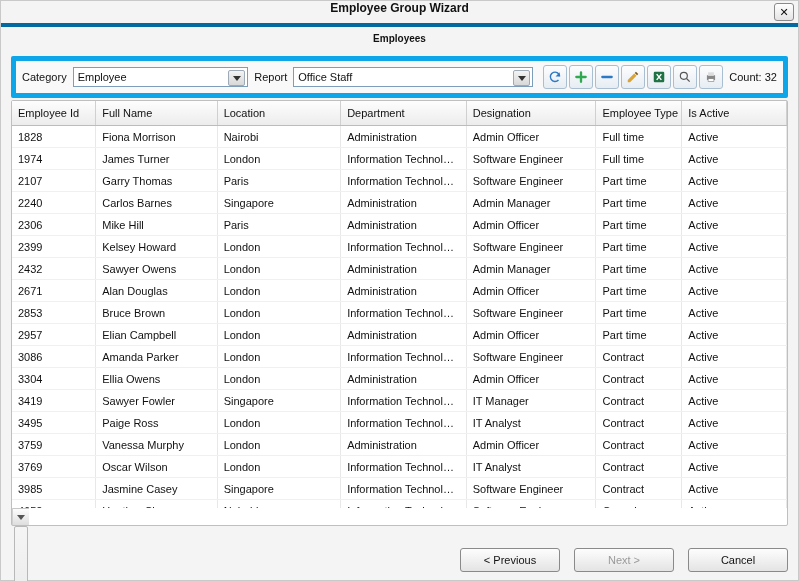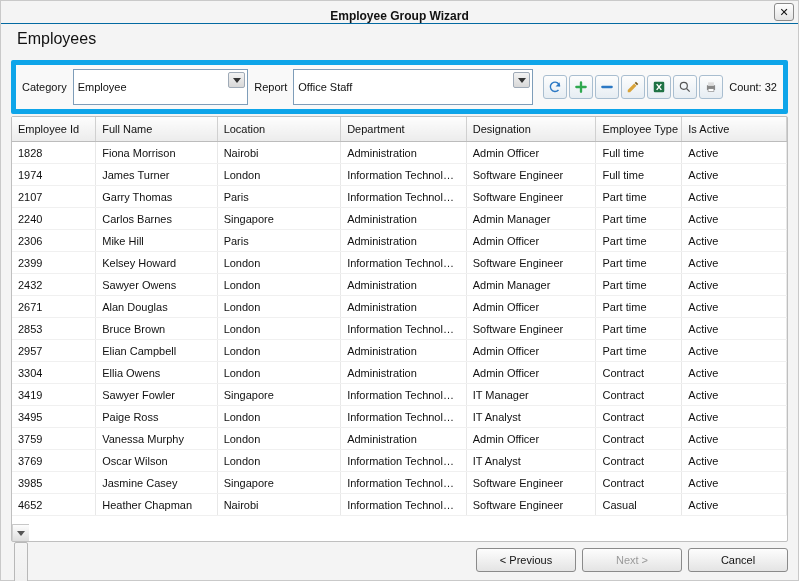--- a/index.html
+++ b/index.html
@@ -19,24 +19,24 @@
     height: 581px;
     background: #f4f4f4;
     border: 1px solid #c9c9c9;
     box-sizing: border-box;
     position: relative;
   }
   .title-bar {
     height: 22px;
     background: #f4f4f4;
     display: flex;
-    align-items: flex-end;
+    align-items: flex-start;
     justify-content: center;
     position: relative;
-    border-bottom: 1px solid #0369a1;
+    border-bottom: 4px solid #0369a1;
   }
   .title-bar .title {
     font-weight: bold;
     font-size: 12px;
   }
   .close-btn {
     position: absolute;
     right: 4px;
     top: 2px;
     width: 18px;
@@ -48,40 +48,41 @@
     align-items: center;
     justify-content: center;
     cursor: pointer;
     font-size: 11px;
     line-height: 1;
   }
   .header-area {
     padding: 6px 16px 8px 16px;
   }
   .header-area .h1 {
-    font-weight: normal;
-    font-size: 16px;
+    font-weight: bold;
+    font-size: 10px;
+    text-align: center;
   }
   .header-area .h2 {
     margin-left: 14px;
     margin-top: 4px;
   }
   .filter-bar {
     margin: 4px 10px 0 10px;
     border: 5px solid #0ea5e9;
     background: #f9f9f9;
     padding: 4px 6px;
     display: flex;
     align-items: center;
     gap: 6px;
     border-radius: 2px;
   }
   .filter-bar label { white-space: nowrap; }
   .combo {
-    height: 36px;
+    height: 20px;
     border: 1px solid #7e9db9;
     background: #fff;
     display: flex;
     align-items: center;
     padding: 0 4px;
     box-sizing: border-box;
     position: relative;
     cursor: pointer;
   }
   .combo .arrow {
@@ -176,21 +177,21 @@
   .vscroll .thumb{
     position:absolute; left:1px; right:1px; top:18px; height:190px;
     background: linear-gradient(#f5f5f5,#dcdcdc);
     border:1px solid #b8b8b8; border-radius:2px;
   }
   .footer-bar {
     position: absolute;
     bottom: 8px;
     right: 10px;
     display: flex;
-    gap: 6px;
+    gap: 14px;
   }
   .btn {
     min-width: 78px;
     height: 22px;
     border: 1px solid #8a8a8a;
     border-radius: 3px;
     background: linear-gradient(#fdfdfd,#e4e4e4);
     display: flex;
     align-items: center;
     justify-content: center;
@@ -399,20 +400,29 @@
             <tr>
               <td>2957</td>
               <td>Elian Campbell</td>
               <td>London</td>
               <td>Administration</td>
               <td>Admin Officer</td>
               <td>Part time</td>
               <td>Active</td>
             </tr>
             <tr>
+              <td>3086</td>
+              <td>Amanda Parker</td>
+              <td>London</td>
+              <td>Information Technology</td>
+              <td>Software Engineer</td>
+              <td>Contract</td>
+              <td>Active</td>
+            </tr>
+            <tr>
               <td>3304</td>
               <td>Ellia Owens</td>
               <td>London</td>
               <td>Administration</td>
               <td>Admin Officer</td>
               <td>Contract</td>
               <td>Active</td>
             </tr>
             <tr>
               <td>3419</td>

